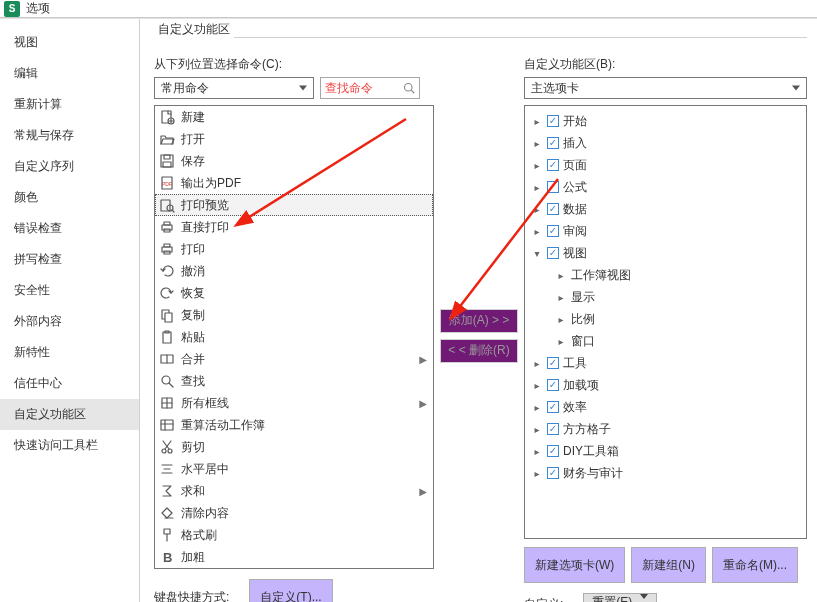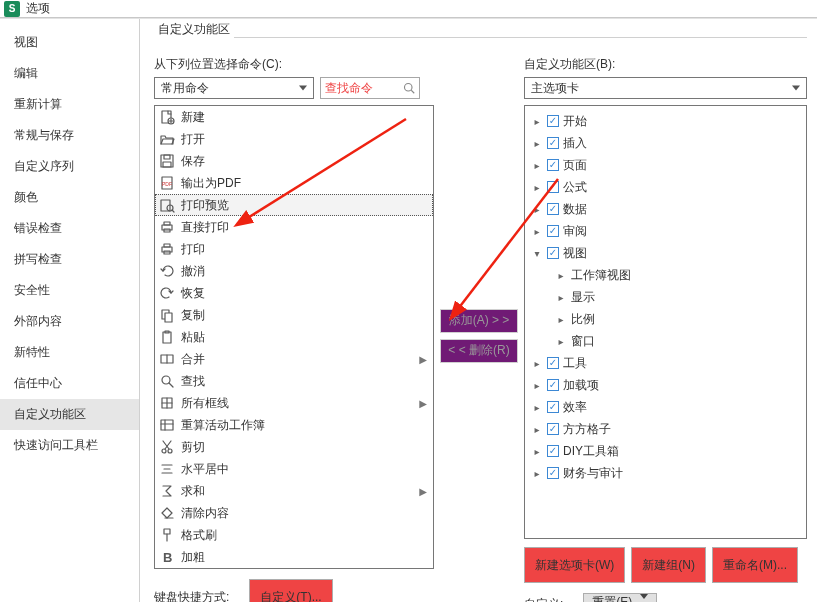--- a/index.html
+++ b/index.html
@@ -29,21 +29,21 @@
   .cmd.selected{outline:1px dotted #555;outline-offset:-1px;background:#f3f3f3}
   .cmd .ico{width:16px;height:16px;display:flex;align-items:center;justify-content:center;color:#595959}
   .cmd .chev{position:absolute;right:6px;font-size:10px;color:#777}
   .treebox{flex:1;border:1px solid #767676;overflow-y:auto;overflow-x:hidden;background:#fff;padding:4px 2px;min-height:0}
   .tnode{display:flex;align-items:center;height:22px;gap:4px;padding-left:4px}
   .tnode .arrow{width:12px;text-align:center;color:#666;font-size:10px}
   .tnode .cb{width:12px;height:12px;border:1px solid #3c88d4;display:flex;align-items:center;justify-content:center;color:#3c88d4;font-size:10px;line-height:1}
   .tnode .lbltxt{}
   .tnode.child{padding-left:28px}
   .btns-row{display:flex;gap:6px;margin-top:8px}
-  .btn{height:24px;border:1px solid #adadad;background:#ef4444;padding:17px 10px;display:flex;align-items:center;cursor:default}
+  .btn{height:24px;border:1px solid #adadad;background:#c4b5fd;padding:17px 10px;display:flex;align-items:center;cursor:default}
   .midbtn{width:78px;height:24px;border:1px solid #d0d0d0;background:#701a75;color:#999;display:flex;align-items:center;justify-content:center}
   .footer-row{display:flex;align-items:center;gap:20px;margin-top:10px}
   .dropbtn{height:22px;border:1px solid #adadad;background:#e1e1e1;padding:0 8px;display:flex;align-items:flex-start;gap:4px}
   .dropbtn::after{content:"";width:0;height:0;border-left:4px solid transparent;border-right:4px solid transparent;border-top:5px solid #444;margin-left:4px}
   svg{display:block}
   
   .arrow-svg{position:absolute;pointer-events:none}
 </style>
 </head>
 <body>

